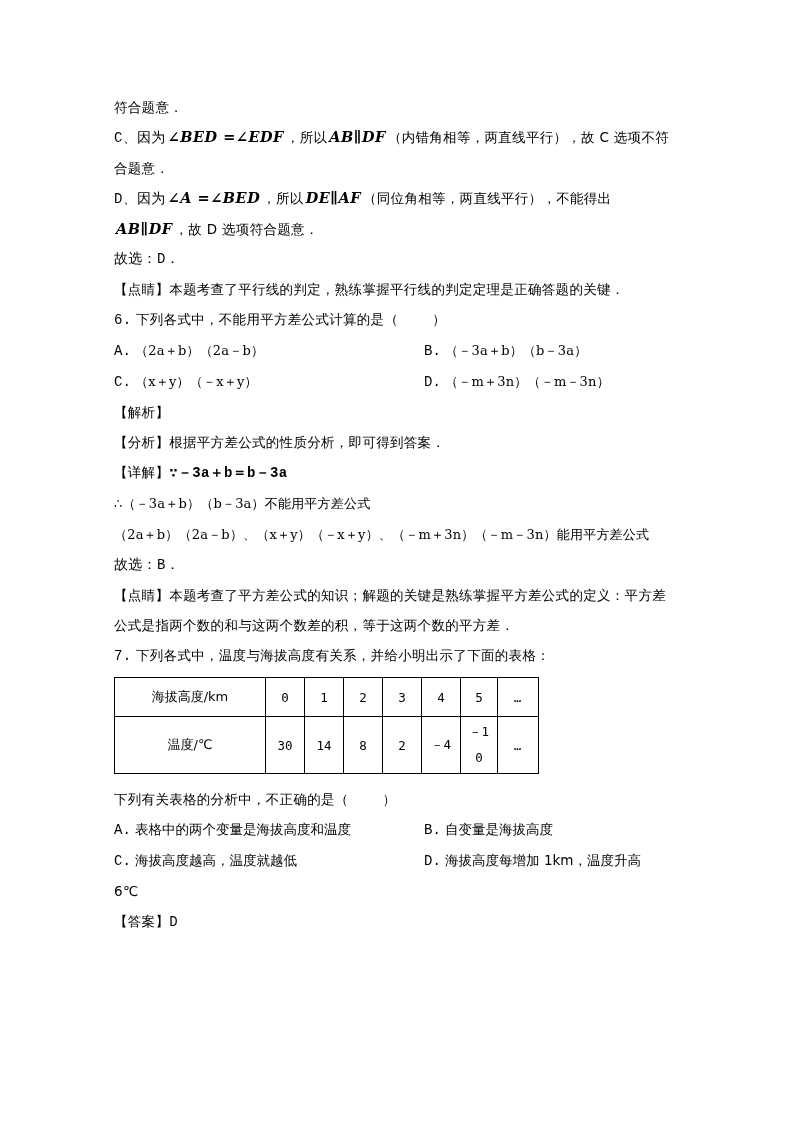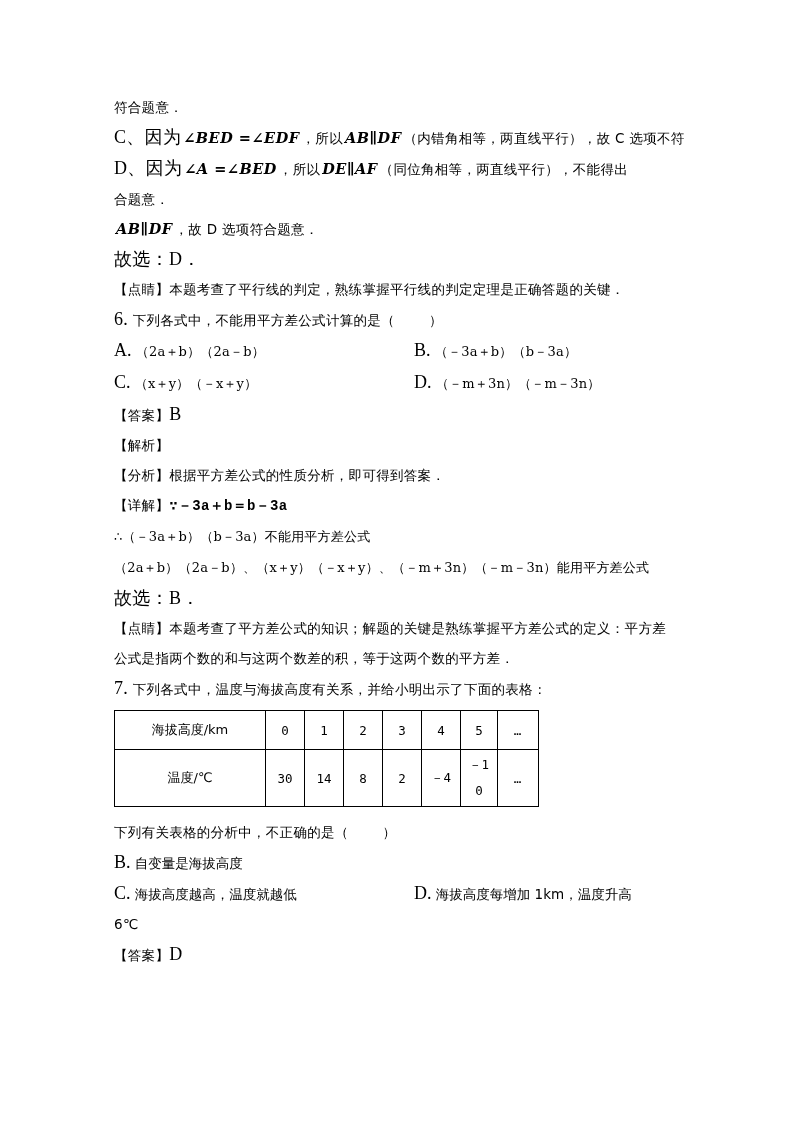--- a/index.html
+++ b/index.html
@@ -25,21 +25,21 @@
   }
   .line {
     font-size: 13.5px;
     line-height: 30px;
     white-space: nowrap;
     letter-spacing: 0.3px;
   }
   .line.wrapable { white-space: normal; }
 
   .cn { font-family: "DejaVu Sans", "Liberation Sans", sans-serif; font-size: 13.5px; }
-  .lat { font-family: Liberation Serif, serif; font-size: 18px; }
+  .lat { font-family: Liberation Mono, monospace; font-size: 14px; }
 
   
   .math {
     font-family: "DejaVu Serif", "Liberation Serif", serif;
     font-style: italic;
     font-weight: bold;
     font-size: 14.5px;
     letter-spacing: 0.5px;
     padding: 0 2px;
   }
@@ -51,20 +51,21 @@
   .mb {
     font-family: Liberation Mono, monospace;
     font-weight: bold;
     font-size: 14px;
   }
 
   .opt-row {
     display: flex;
     font-size: 13.5px;
     line-height: 30px;
+    gap: 10px;
   }
   .opt-col-a { width: 300px; flex: 0 0 300px; }
   .opt-col-b { flex: 1 1 auto; }
 
   .blank { display: inline-block; width: 34px; }
 
   
   table.data-table {
     border-collapse: collapse;
     margin: 6px 0 10px 0;
@@ -95,25 +96,25 @@
 <body>
 
 <div class="page">
 
   <div class="line cn">符合题意．</div>
 
   <div class="line">
     <span class="lat">C、因为</span><span class="math">∠BED =∠EDF</span><span class="cn">，所以</span><span class="math">AB∥DF</span><span class="cn">（内错角相等，两直线平行），故 C 选项不符</span>
   </div>
 
+  <div class="line cn">合题意．</div>
+
   <div class="line">
     <span class="lat">D、因为</span><span class="math">∠A =∠BED</span><span class="cn">，所以</span><span class="math">DE∥AF</span><span class="cn">（同位角相等，两直线平行），不能得出</span>
   </div>
-
-  <div class="line cn">合题意．</div>
 
   <div class="line">
     <span class="math">AB∥DF</span><span class="cn">，故 D 选项符合题意．</span>
   </div>
 
   <div class="line lat">故选：D．</div>
 
   <div class="line cn">【点睛】本题考查了平行线的判定，熟练掌握平行线的判定定理是正确答题的关键．</div>
 
   <div class="line">
@@ -136,23 +137,20 @@
     <div class="opt-col-a">
       <span class="lat">C.</span>
       <span class="math-lite">（x＋y）（－x＋y）</span>
     </div>
     <div class="opt-col-b">
       <span class="lat">D.</span>
       <span class="math-lite">（－m＋3n）（－m－3n）</span>
     </div>
   </div>
 
-  <div class="line">
-    <span class="cn">【答案】</span><span class="lat">B</span>
-  </div>
 
   <div class="line cn">【解析】</div>
 
   <div class="line">
     <span class="cn">【分析】</span><span class="cn">根据平方差公式的性质分析，即可得到答案．</span>
   </div>
 
   <div class="line">
     <span class="cn">【详解】</span><span class="mb">∵－3a＋b＝b－3a</span>
   </div>
@@ -200,20 +198,24 @@
       <td class="c-dots">…</td>
     </tr>
   </tbody>
     </table>
 
   <div class="line">
     <span class="cn">下列有关表格的分析中，不正确的是（</span><span class="blank"></span><span class="cn">）</span>
   </div>
 
   <div class="opt-row">
+    <div class="opt-col-a">
+      <span class="lat">A.</span>
+      <span class="cn">表格中的两个变量是海拔高度和温度</span>
+    </div>
     <div class="opt-col-b">
       <span class="lat">B.</span>
       <span class="cn">自变量是海拔高度</span>
     </div>
   </div>
 
   <div class="opt-row">
     <div class="opt-col-a">
       <span class="lat">C.</span>
       <span class="cn">海拔高度越高，温度就越低</span>

